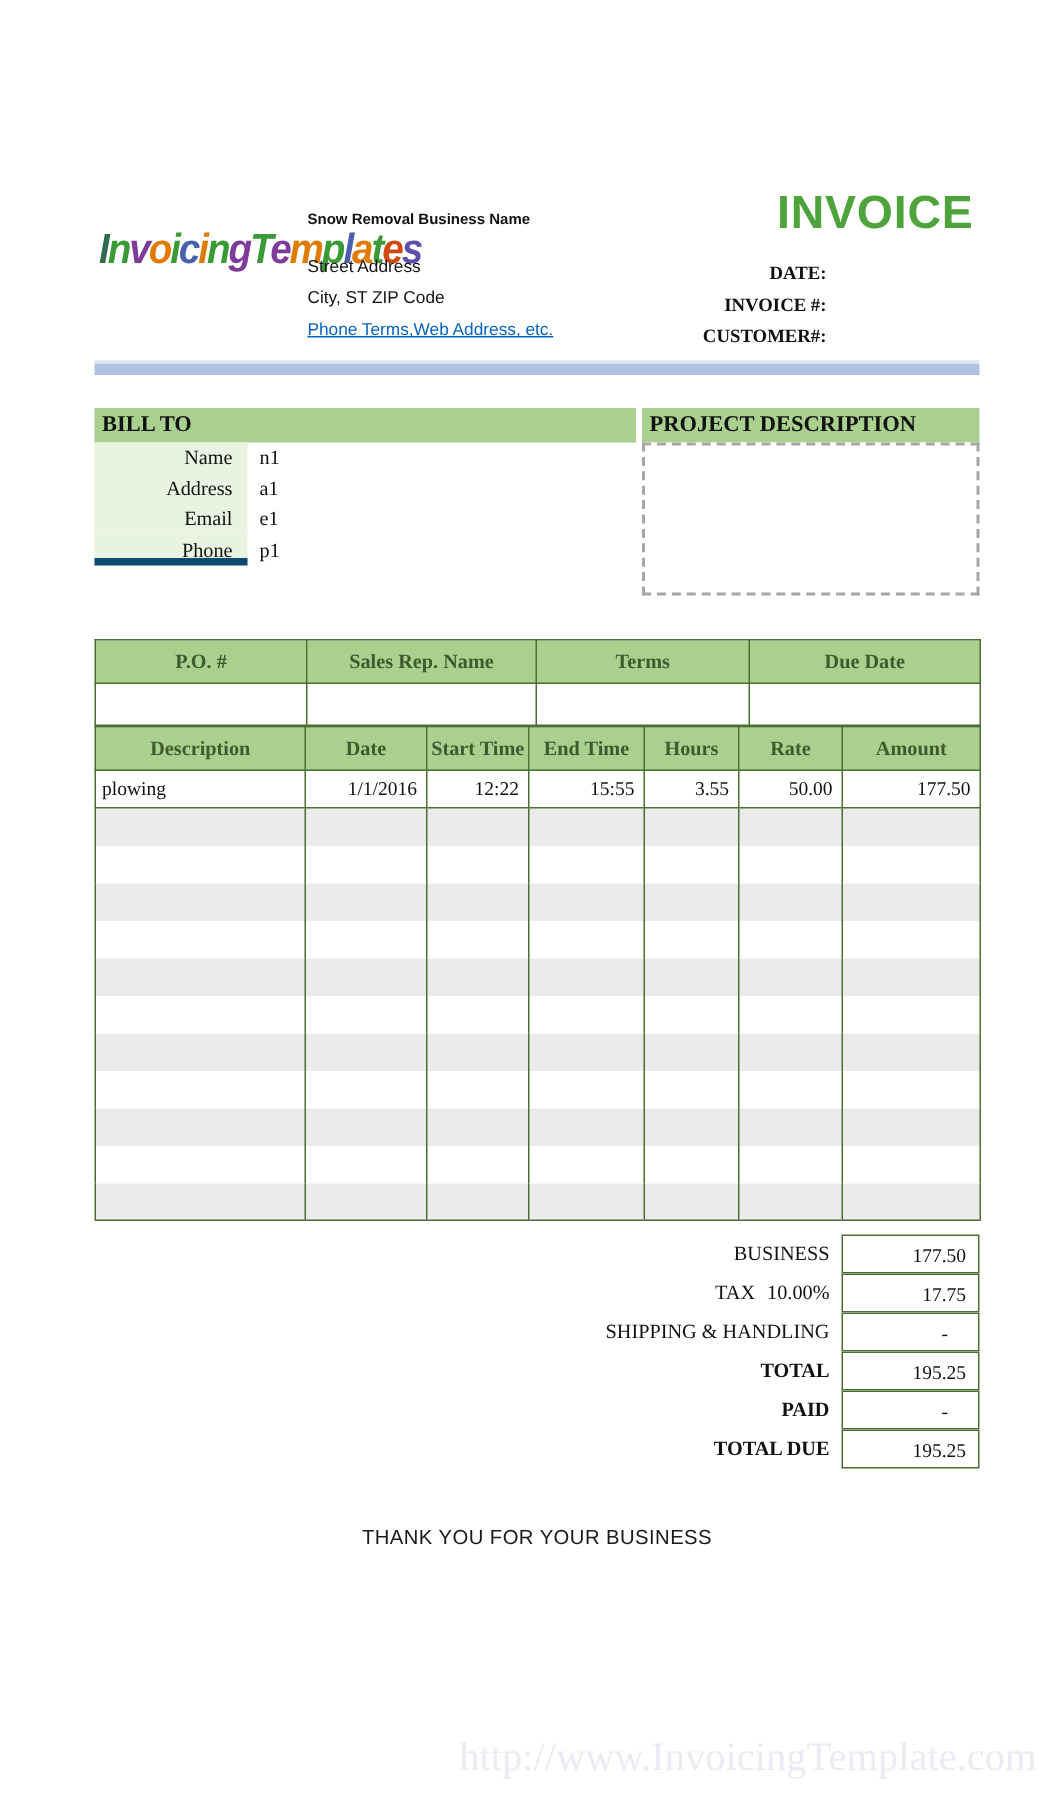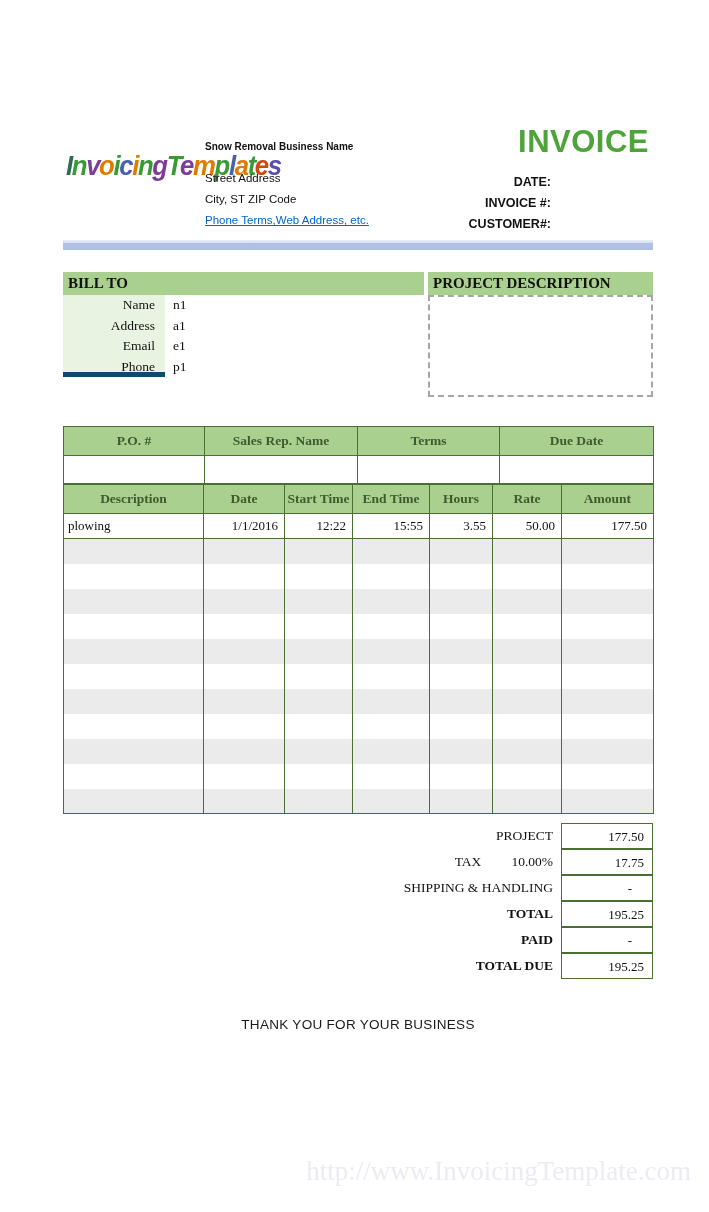--- a/index.html
+++ b/index.html
@@ -24,21 +24,21 @@
         transform:scaleX(.92);transform-origin:left center;white-space:nowrap;}
   .company{position:absolute;left:142px;top:0;font-family:"Liberation Sans",sans-serif;}
   .company-name{position:absolute;left:0;top:13px;font-size:10px;font-weight:bold;white-space:nowrap;}
   .addr1{position:absolute;left:0;top:44px;font-size:11.5px;white-space:nowrap;}
   .addr2{position:absolute;left:0;top:65px;font-size:11.5px;white-space:nowrap;}
   .contact-link{position:absolute;left:0;top:86px;font-size:11.5px;color:var(--link-blue);
         text-decoration:underline;white-space:nowrap;cursor:pointer;}
   .invoice-title{position:absolute;right:4px;top:-4px;font-family:"Liberation Sans",sans-serif;
         font-weight:800;font-size:31px;color:var(--invoice-title-green);letter-spacing:.5px;}
   .meta{position:absolute;right:102px;top:44px;text-align:right;
-        font-family:Liberation Sans, sans-serif;font-size:12.5px;font-weight:bold;line-height:21px;}
+        font-family:Liberation Serif, serif;font-size:12.5px;font-weight:bold;line-height:21px;}
 
   .blue-bar{position:absolute;left:63px;top:240px;width:590px;height:10px;
         background:linear-gradient(180deg,#e9eef8 0%,#d6dff1 28%,#b2c3e6 30%,#aebfe2 100%);}
 
   
   .billto-section{position:absolute;left:63px;top:272px;width:590px;}
   .sec-headers{display:flex;}
   .sec-head{background:var(--accent-green-bg);height:23px;line-height:23px;
         font-weight:bold;font-size:15px;padding-left:5px;box-sizing:border-box;}
   .sec-head.left{width:361px;margin-right:4px;}
@@ -68,21 +68,21 @@
   .items-table tr.data-row td{border-bottom:1px solid var(--accent-green-border);background:#fff;}
   .items-table tr.alt td{background:var(--row-alt-gray);}
   .items-table td.cell-left{text-align:left;padding-left:4px;}
   .items-table td.cell-right{text-align:right;}
 
   
   .totals{position:absolute;left:63px;top:823px;width:590px;}
   .trow{display:flex;justify-content:flex-end;align-items:center;height:26px;}
   .tlabel{font-size:13.5px;margin-right:8px;}
   .trow.bold .tlabel{font-weight:bold;}
-  .textra{font-size:13.5px;margin-left:22px;margin-right:8px;}
+  .textra{font-size:13.5px;margin-right:8px;}
   .tbox{width:92px;height:26px;border:1px solid var(--accent-green-border);
         box-sizing:border-box;background:#fff;margin-top:-1px;
         display:flex;align-items:flex-end;justify-content:flex-end;}
   .tbox span{font-size:13px;padding:0 8px 3px 0;}
   .tbox span.dash{padding-right:20px;}
 
   
   .thankyou{position:absolute;left:63px;top:1017px;width:590px;text-align:center;
         font-family:"Liberation Sans",sans-serif;font-size:13.5px;letter-spacing:.3px;color:#1a1a1a;}
   .watermark{position:absolute;right:18px;top:1156px;font-family:"Liberation Serif",serif;
@@ -290,21 +290,21 @@
           <td class="cell-right"></td>
           <td class="cell-right"></td>
           <td class="cell-right"></td>
           <td class="cell-right"></td>
         </tr>
       </tbody>
   </table>
 
   <div class="totals" id="totals">
       <div class="trow">
-        <span class="tlabel">PROJECT</span>
+        <span class="tlabel">BUSINESS</span>
         <div class="tbox">
           <span>177.50</span>
         </div>
       </div>
       <div class="trow">
         <span class="tlabel">TAX</span>
         <span class="textra">10.00%</span>
         <div class="tbox">
           <span>17.75</span>
         </div>

